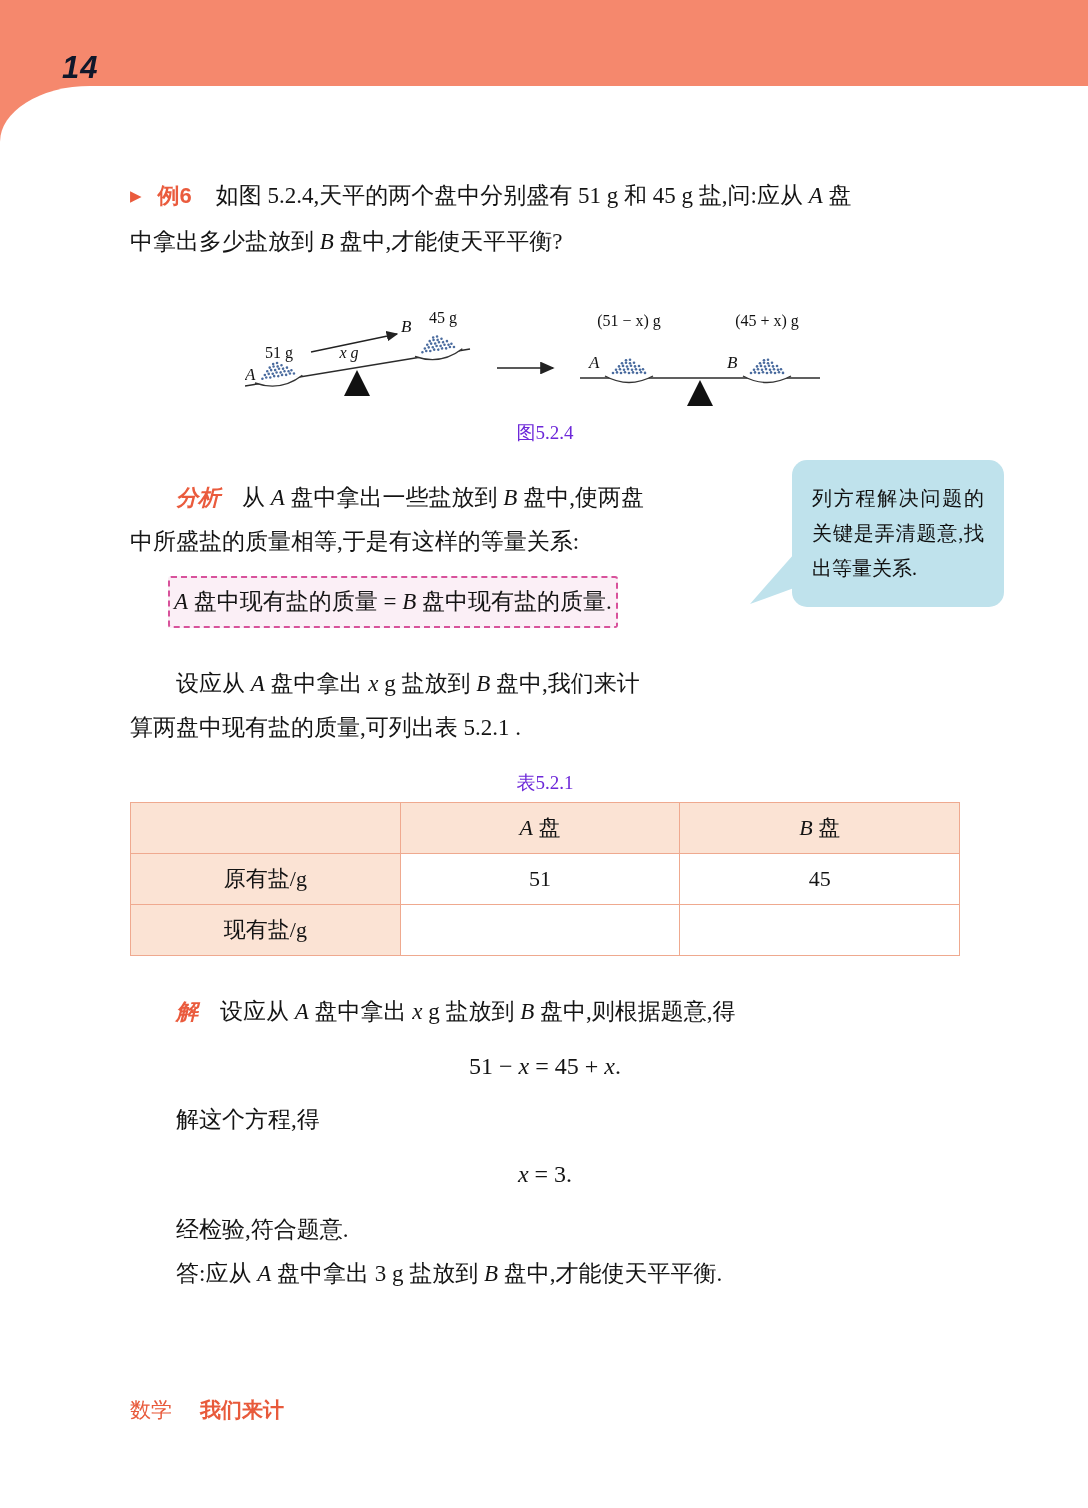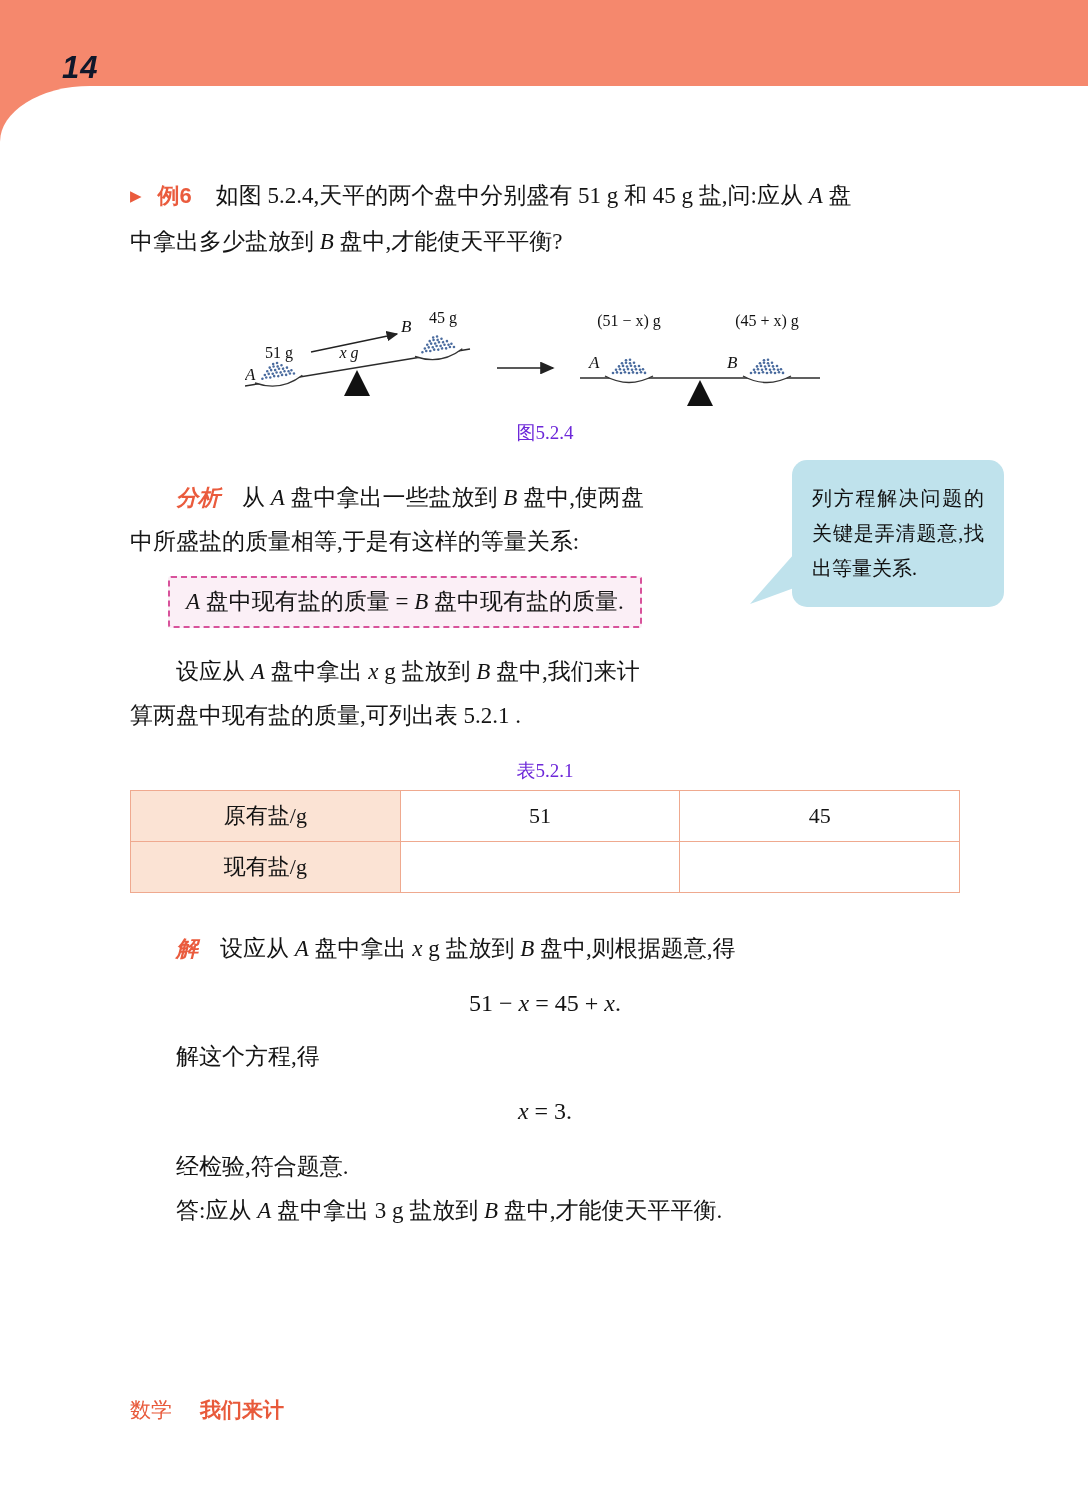--- a/index.html
+++ b/index.html
@@ -35,23 +35,23 @@
   }
   .exlabel { margin-right:24px; }
   .seclabel { margin-right:22px;font-style:italic; }
 
   .figwrap { width:600px; margin:26px auto 0; }
   .figcap, .tabcap { text-align:center; font-size:19px; line-height:26px; color:#6d28d9; }
   .figcap { margin-top:4px; }
 
   .analysis { margin-top:30px; }
   .eqbox {
-    display:inline-block; margin:12px 0 0 38px;
+    display:inline-block; margin:12px 0 12px 38px;
     border:2px dashed #D8529B; background:#FBEFF6;
-    border-radius:3px; padding:7px 16px;
+    border-radius:3px; padding:7px 4px;
     font-size:23px; line-height:34px; white-space:nowrap;
   }
   .setup { margin-top:22px; }
 
   .bubble {
     position:absolute; left:750px; top:374px; width:212px;
     background:#BFE2EC; border-radius:15px;
     padding:21px 20px; font-size:20px; line-height:35px;
     text-align:justify; color:#111;margin-left:42px;
   }
@@ -197,20 +197,25 @@
   </div>
 
   <div class="tabcap">表5.2.1</div>
   <table>
     <colgroup>
         <col class="c1">
         <col class="c2">
         <col class="c3">
       </colgroup>
     <tbody>
+        <tr>
+      <th></th>
+      <th><span class="var">A</span><span> 盘</span></th>
+      <th><span class="var">B</span><span> 盘</span></th>
+    </tr>
     <tr>
       <td class="lab">原有盐/g</td>
       <td>51</td>
       <td>45</td>
     </tr>
     <tr>
       <td class="lab">现有盐/g</td>
       <td></td>
       <td></td>
     </tr>

